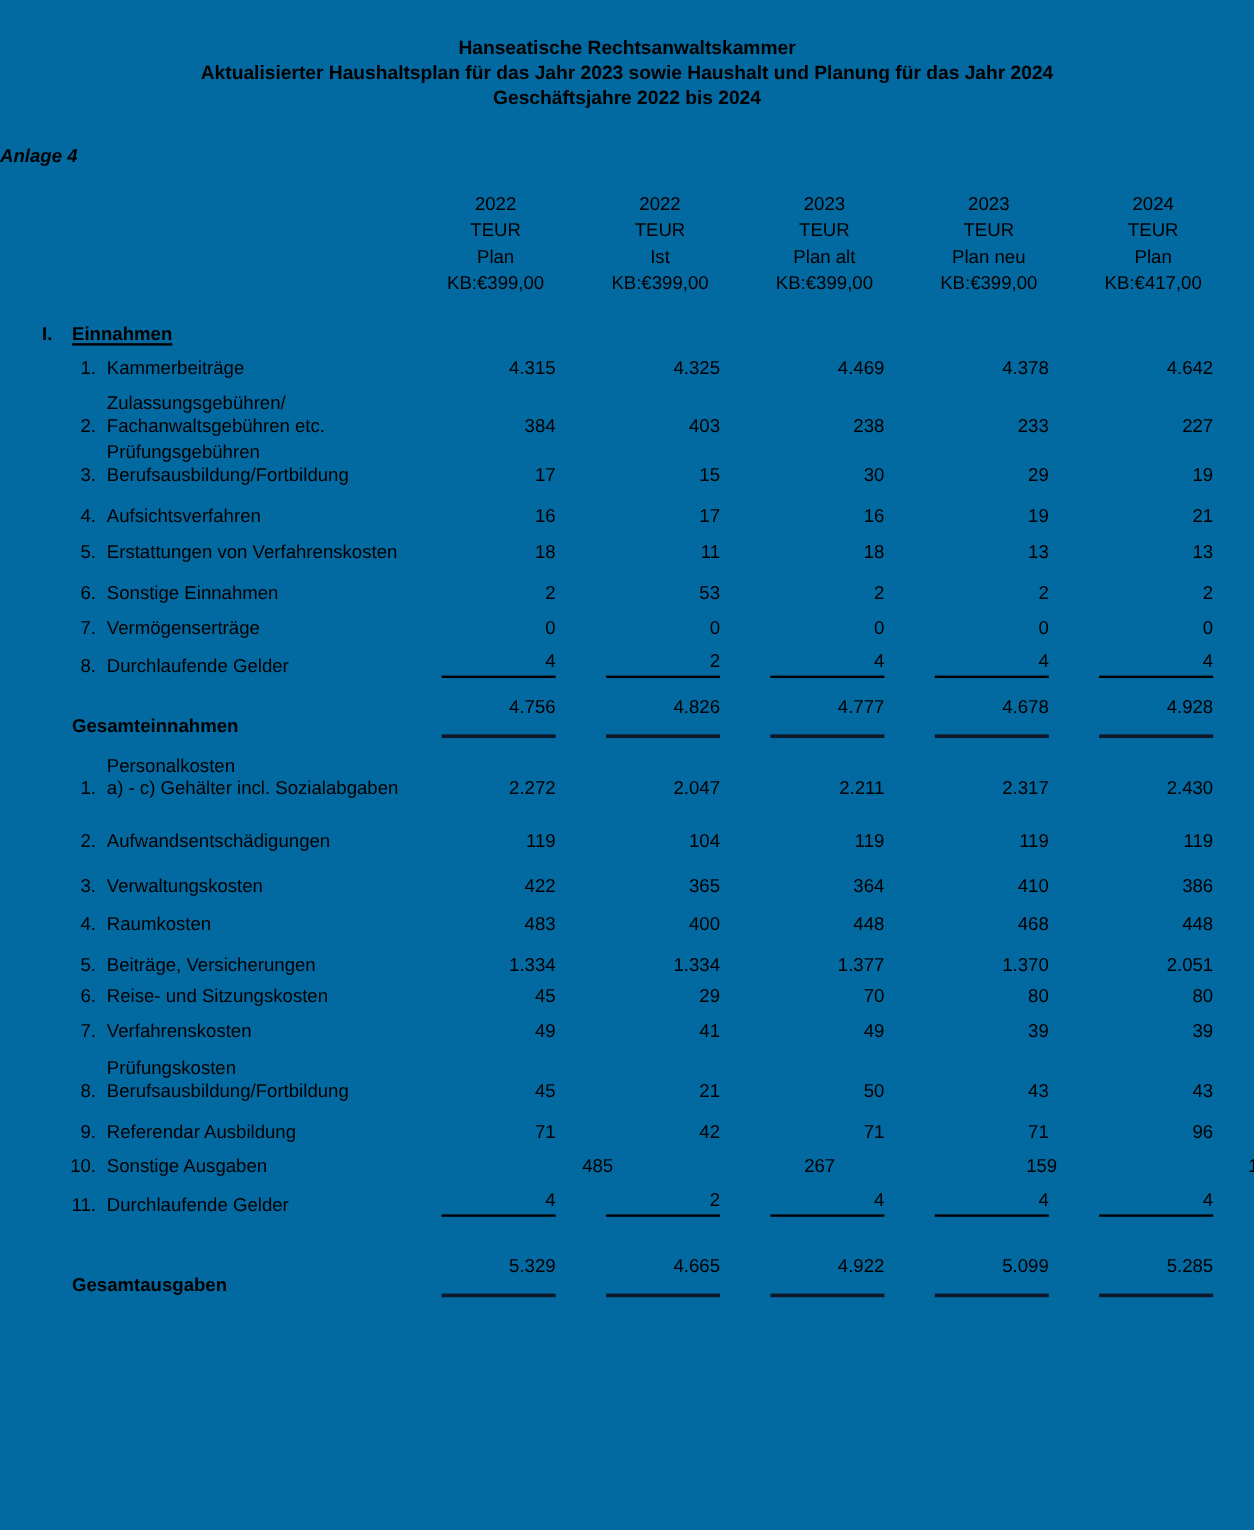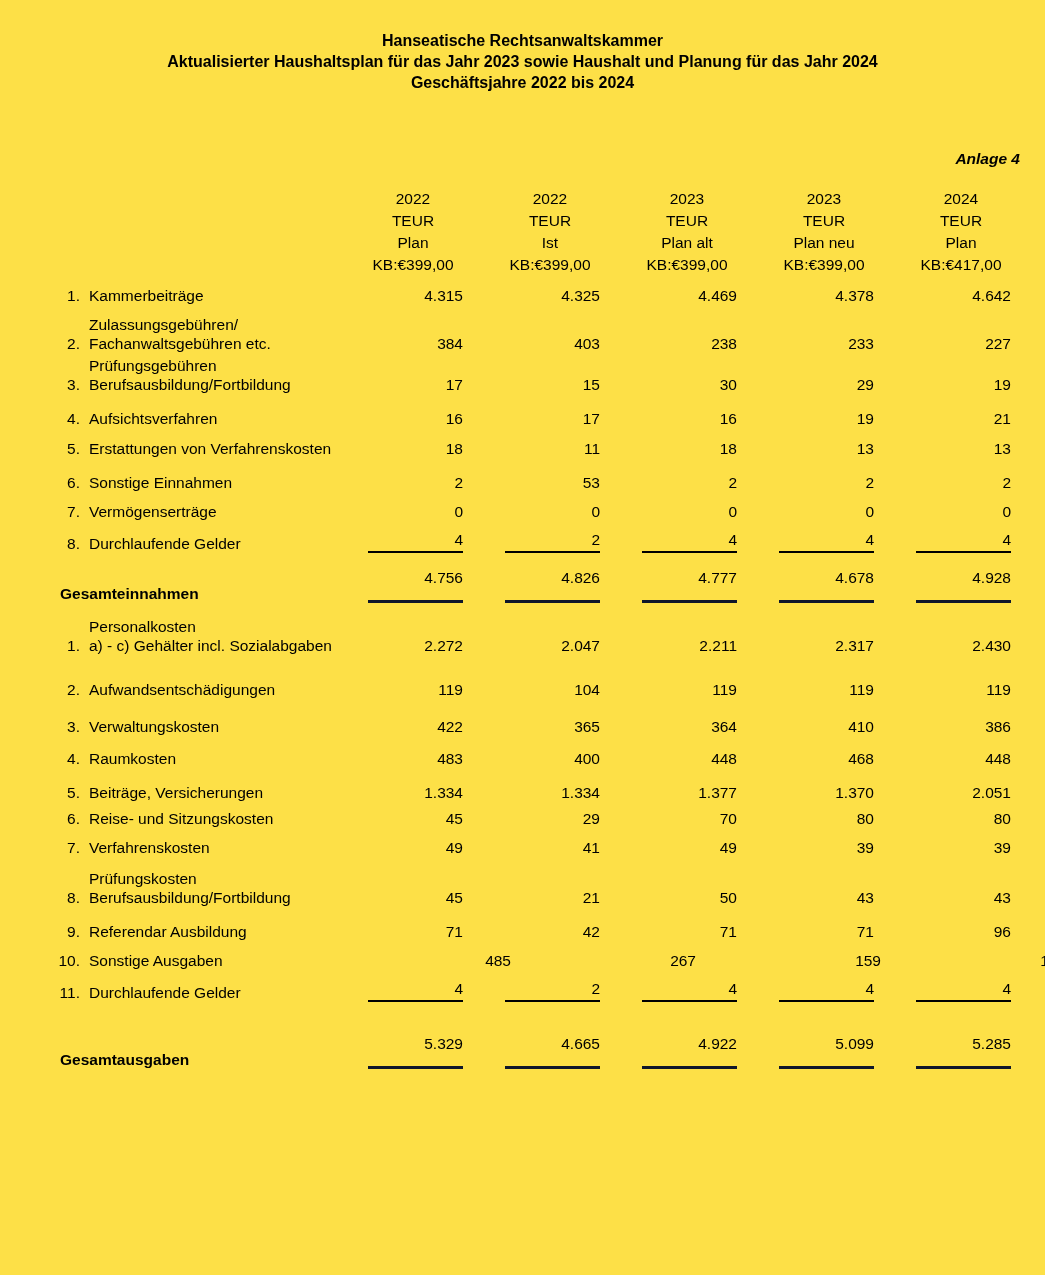--- a/index.html
+++ b/index.html
@@ -1,27 +1,27 @@
 <!DOCTYPE html>
 <html><head>
 <meta charset="utf-8">
 <style>
   html,body{margin:0;padding:0;background:#fff;}
   .page{
     position:relative;
     width:1045px;height:1275px;
-    background:#fde047;color:#000;
+    background:#0369a1;color:#000;
     font-family:"Liberation Sans", sans-serif;
     font-size:15.5px;line-height:19px;
     overflow:hidden;
     box-sizing:border-box;
     padding-top:30px;
   }
   .title-block{text-align:center;font-weight:bold;font-size:16px;line-height:21px;}
-  #annex{margin-top:56px;text-align:right;padding-right:25px;font-weight:bold;font-style:italic;line-height:19px;}
+  #annex{margin-top:28px;padding-right:25px;font-weight:bold;font-style:italic;line-height:19px;}
   .content{padding-left:35px;}
   .grid{display:grid;grid-template-columns:291px repeat(5,137px);align-items:end;}
   
   #col-headers{margin-top:20px;line-height:22px;}
   .hline{display:block;width:100px;margin-left:auto;text-align:center;}
   
   .sec-header{font-weight:bold;line-height:19px;}
   .sec-num{display:inline-block;width:25px;}
   .sec-title{text-decoration:underline;text-decoration-thickness:2px;text-underline-offset:3px;}
   
@@ -102,20 +102,21 @@
       </div>
       <div class="hcell">
         <span class="hline">2024</span>
         <span class="hline">TEUR</span>
         <span class="hline">Plan</span>
         <span class="hline">KB:€417,00</span>
       </div>
     </div>
 
     <div id="table-body">
+        <div class="sec-header" id="sec1-header"><span class="sec-num">I.</span><span class="sec-title">Einnahmen</span></div>
         <div id="sec1-rows">
           <div class="grid row">
             <div class="lcell">
               <span class="num">1.</span>
               <div class="llines">
                 <div>Kammerbeiträge</div>
               </div>
             </div>
             <div class="vcell">
               <span class="val">4.315</span>

